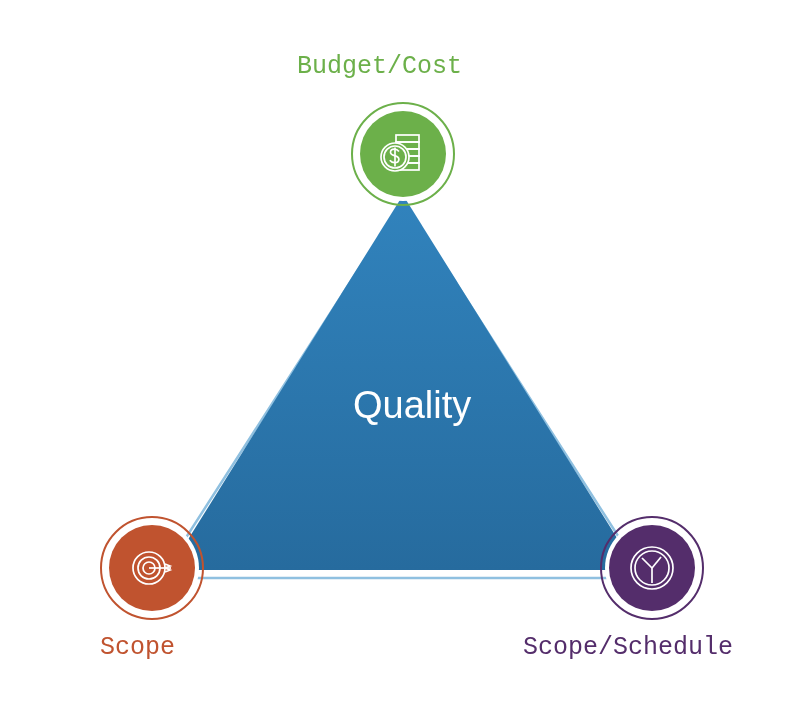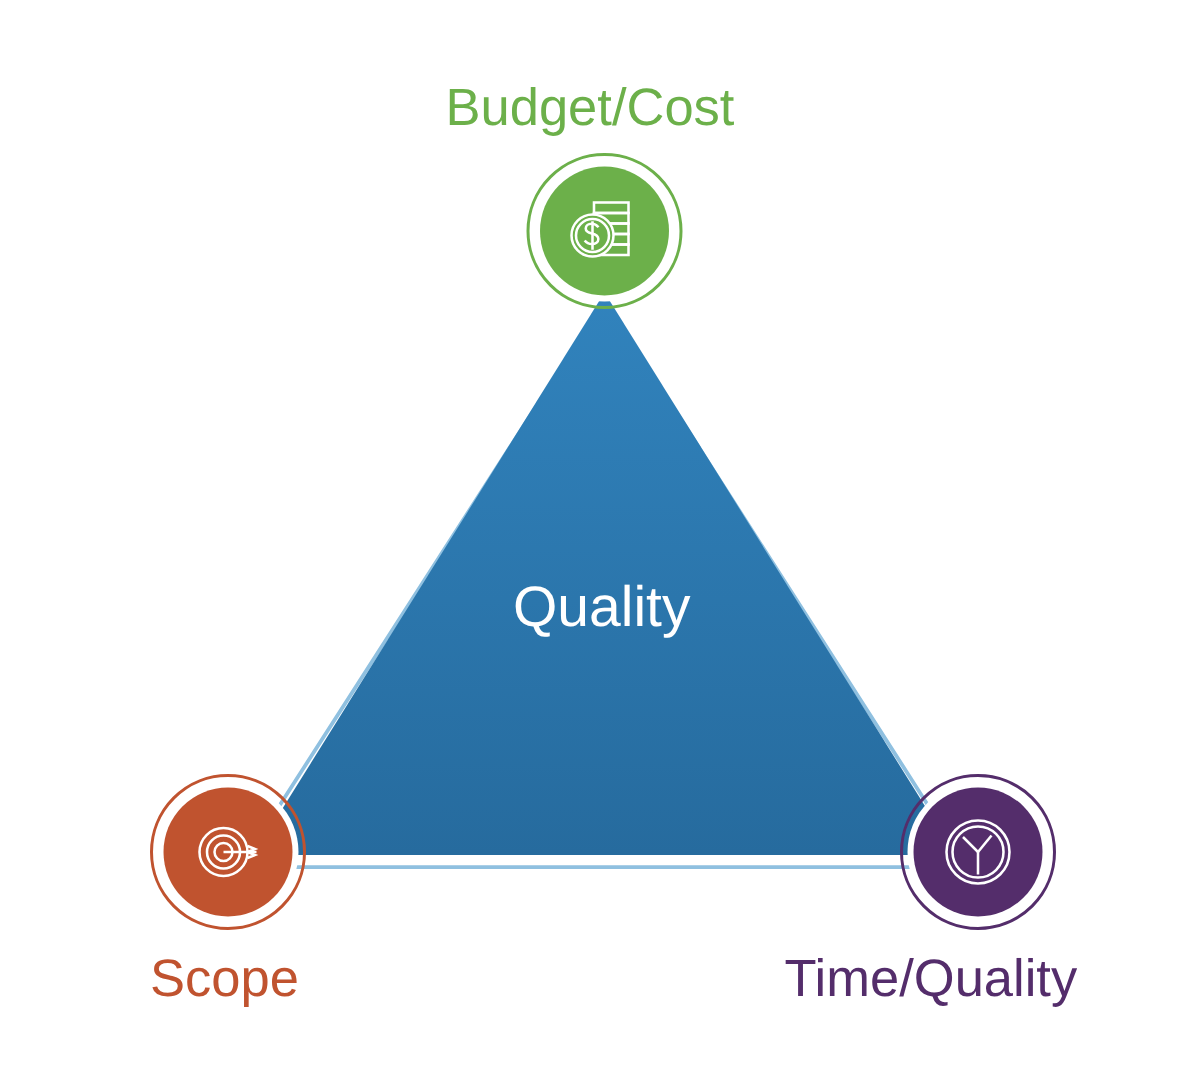--- a/index.html
+++ b/index.html
@@ -57,24 +57,25 @@
     justify-content: center;
   }
   .node .icon-wrap {
     width: 56px;
     height: 56px;
     display: block;
   }
   .node-label {
     position: absolute;
     white-space: nowrap;
-    font-size: 35px;
+    font-size: 25px;
     font-weight: 400;
     letter-spacing: 0px;
     line-height: 1;
+    font-family: Liberation Mono, monospace;
   }
   #center-label {
     position: absolute;
     white-space: nowrap;
     color: #ffffff;
     font-size: 38px;
     font-weight: 400;
     line-height: 1;
   }
 </style>
@@ -149,17 +150,17 @@
             <circle cx="28" cy="28" r="21"></circle>
             <circle cx="28" cy="28" r="17"></circle>
             <path d="M28 28L18 18"></path>
             <path d="M28 28L37 17"></path>
             <path d="M28 28v15"></path>
           </g>
         </svg>
       </span>
     </div>
   </div>
-  <div class="node-label" style="left:523px; top:635px; color:#542d6b;">Time/Quality</div>
+  <div class="node-label" style="left:523px; top:635px; color:#542d6b;">Scope/Schedule</div>
 
-  <div id="center-label" style="left:342px; top:386px;">Quality</div>
+  <div id="center-label" style="left:353px; top:386px;">Quality</div>
 
 </div>
 
 </body></html>

